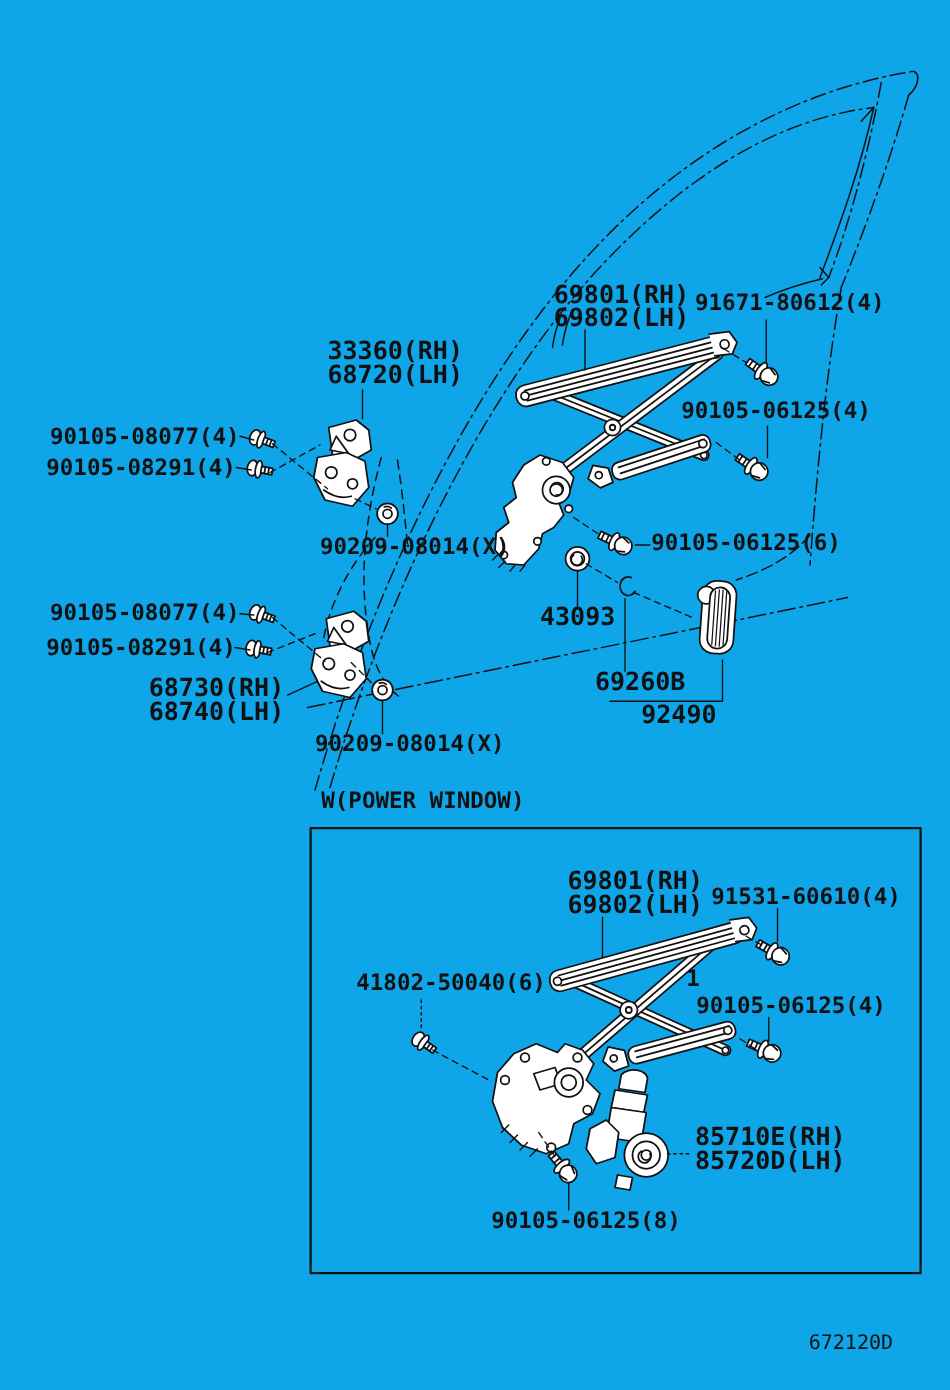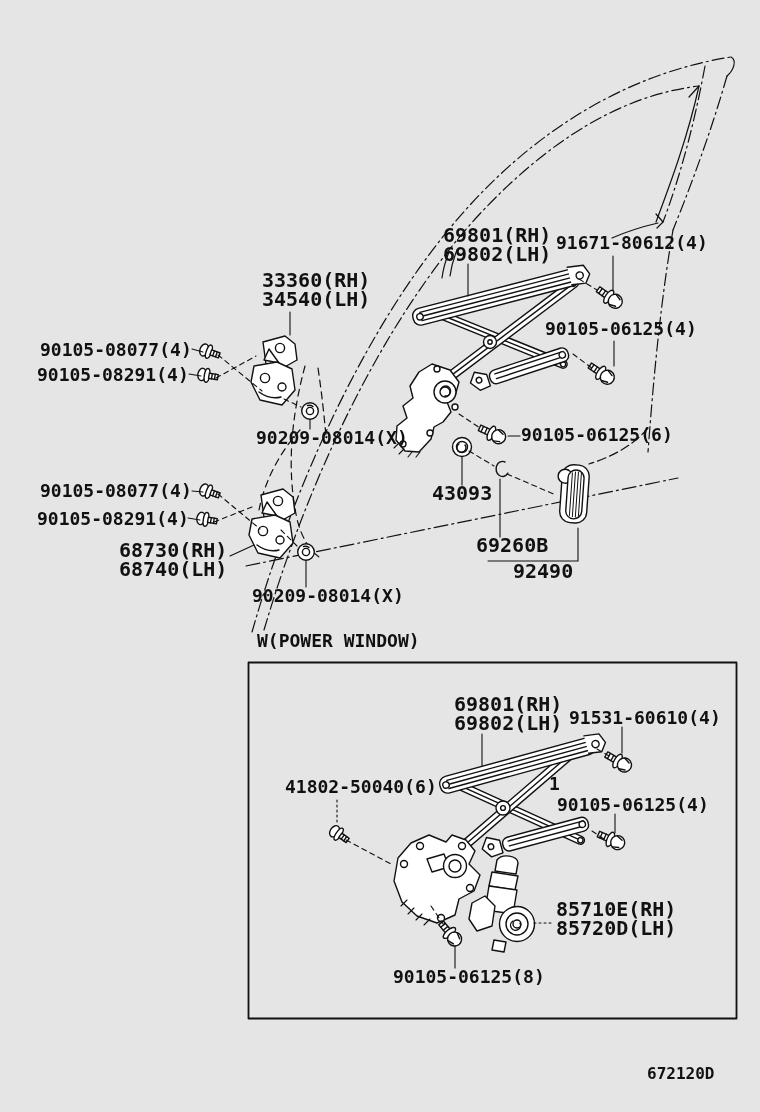--- a/index.html
+++ b/index.html
@@ -1,23 +1,23 @@
 <!DOCTYPE html>
 <html><head>
 <meta charset="utf-8">
 <style>
   *{margin:0;padding:0;box-sizing:border-box}
   html,body{background:#fff}
-  .stage{position:relative;width:760px;height:1112px;background:#e5e5e5;
+  .stage{position:relative;width:760px;height:1112px;background:#0ea5e9;
          font-family:"DejaVu Sans Mono",monospace;overflow:hidden}
   .art{position:absolute;left:0;top:0}
   .lbl{position:absolute;font-weight:bold;font-size:18px;line-height:19px;
        color:#111;white-space:pre}
   .lbl-lg{font-size:20px}
-  .code{position:absolute;font-weight:bold;font-size:16px;color:#111}
+  .code{position:absolute;font-weight:normal;font-size:16px;color:#111}
 </style>
 </head>
 <body>
 
 <div class="stage">
 
 <svg class="art" width="760" height="1112" viewBox="0 0 760 1112" stroke="#111" fill="none" stroke-width="1.4" stroke-linecap="round" stroke-linejoin="round">
 
   <defs>
     <g id="hexbolt">
@@ -243,21 +243,21 @@
   <g stroke-width="1.1" stroke-dasharray="5 4">
     <path d="M597,749 L611,757"></path>
     <path d="M592,831 L604,839"></path>
     <path d="M346,840 L391,864"></path>
     <path d="M431,906 L446,928"></path>
   </g>
 </svg>
 
 <div class="lbl lbl-lg" style="left:443px;top:226px"><div>69801(RH)</div><div>69802(LH)</div></div>
 <div class="lbl" style="left:556px;top:233px">91671-80612(4)</div>
-<div class="lbl lbl-lg" style="left:262px;top:271px"><div>33360(RH)</div><div>34540(LH)</div></div>
+<div class="lbl lbl-lg" style="left:262px;top:271px"><div>33360(RH)</div><div>68720(LH)</div></div>
 <div class="lbl" style="left:40px;top:340px">90105-08077(4)</div>
 <div class="lbl" style="left:37px;top:365px">90105-08291(4)</div>
 <div class="lbl" style="left:545px;top:319px">90105-06125(4)</div>
 <div class="lbl" style="left:256px;top:428px">90209-08014(X)</div>
 <div class="lbl" style="left:521px;top:425px">90105-06125(6)</div>
 <div class="lbl lbl-lg" style="left:432px;top:484px">43093</div>
 <div class="lbl" style="left:40px;top:481px">90105-08077(4)</div>
 <div class="lbl" style="left:37px;top:509px">90105-08291(4)</div>
 <div class="lbl lbl-lg" style="left:119px;top:541px"><div>68730(RH)</div><div>68740(LH)</div></div>
 <div class="lbl" style="left:252px;top:586px">90209-08014(X)</div>

